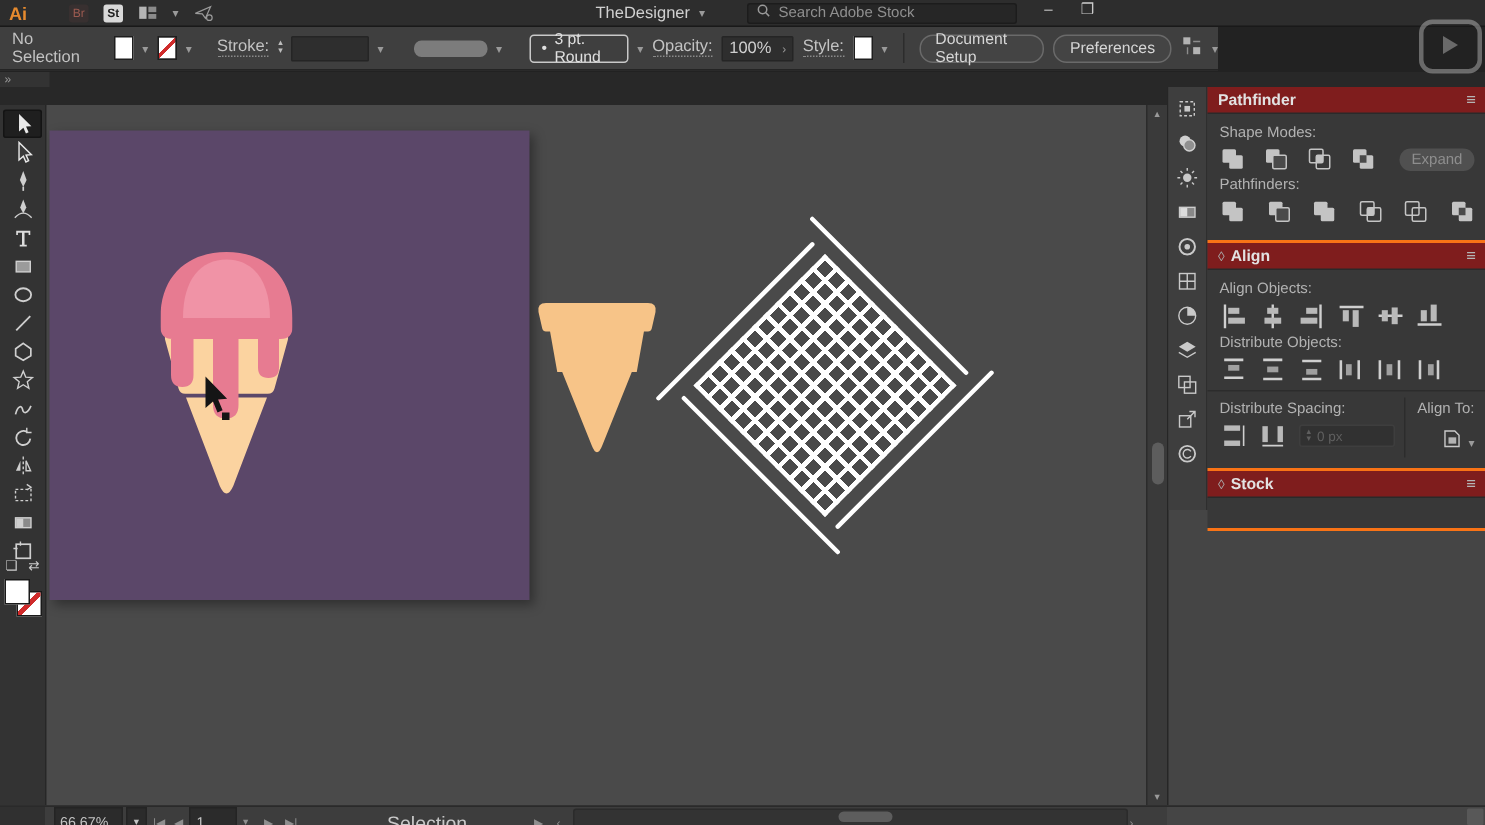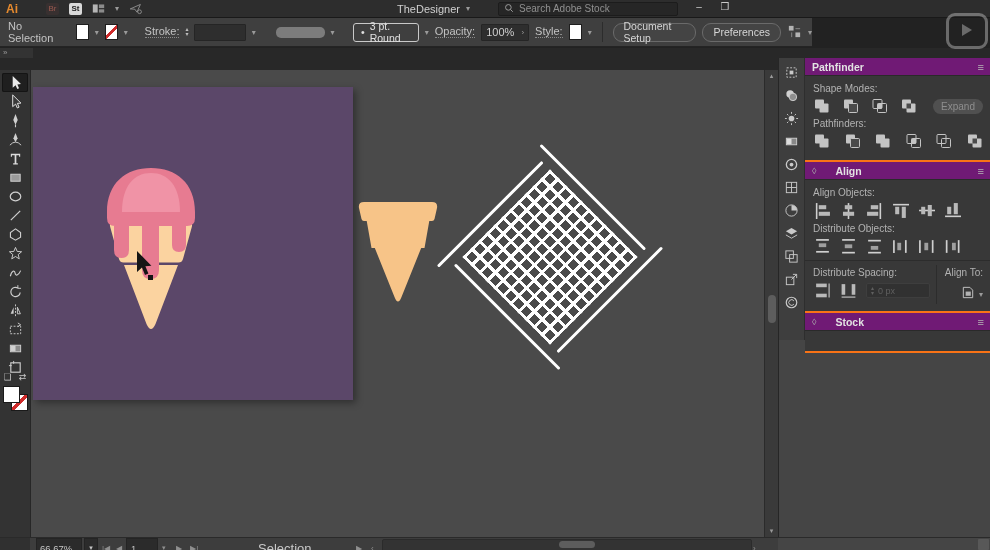--- a/index.html
+++ b/index.html
@@ -77,22 +77,22 @@
   #vscroll{position:absolute;left:764px;top:70px;width:14px;height:467px;background:#3a3a3a;border-left:1px solid #2b2b2b;box-sizing:border-box}
   #vscroll .arr{position:absolute;left:0;width:100%;text-align:center;font-size:7px;color:#9a9a9a}
   #vthumb{position:absolute;left:3px;top:225px;width:8px;height:28px;background:#5d5d5d;border-radius:4px}
   
   #dock{position:absolute;left:778px;top:58px;width:212px;height:479px;background:#454545;border-left:1px solid #262626;box-sizing:border-box}
   #dockstrip{position:absolute;left:0;top:0;width:26px;height:282px;background:#3e3e3e;border-right:1px solid #2e2e2e;
              display:flex;flex-direction:column;align-items:center;padding-top:7px;gap:8px;box-sizing:border-box}
   .dock-ico{width:15px;height:15px}
   .dock-ico svg{width:15px;height:15px}
   #panels{position:absolute;left:26px;top:0;width:186px;box-sizing:border-box}
-  .phead{height:17px;background:#701a75;border-bottom:1px solid #2a2a2a;display:flex;align-items:center;
-         padding:0 7px;gap:19px;font-size:10.5px}
+  .phead{height:17px;background:#7f1d1d;border-bottom:1px solid #2a2a2a;display:flex;align-items:center;
+         padding:0 7px;gap:4px;font-size:10.5px}
   .phead .ttl{font-weight:bold;color:#e2e2e2}
   .phead .dia{font-size:9px;color:#a8a8a8}
   .phead .ham{margin-left:auto;color:#b5b5b5;font-size:11px}
   .pbody{background:#383838;border-bottom:2px solid #f97316;padding:5px 8px 7px;box-sizing:border-box}
   .plabel{font-size:10px;color:#b2b2b2;margin:2px 0 4px}
   .icorow{display:flex;align-items:center;gap:10px;margin-bottom:4px}
   .pfico{width:17px;height:16px}
   .pfico svg{width:17px;height:16px}
   .alico{width:19px;height:17px}
   .alico svg{width:19px;height:17px}

